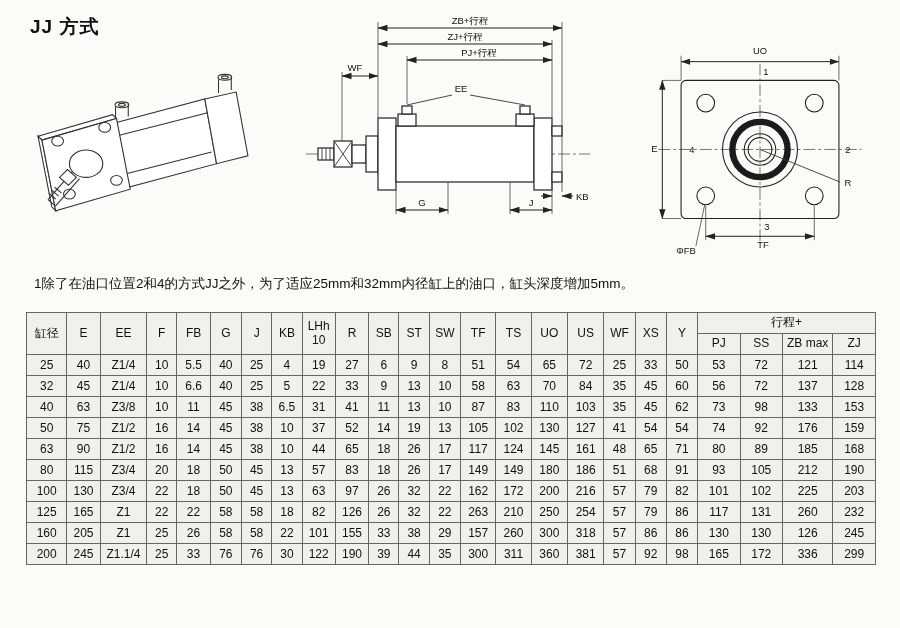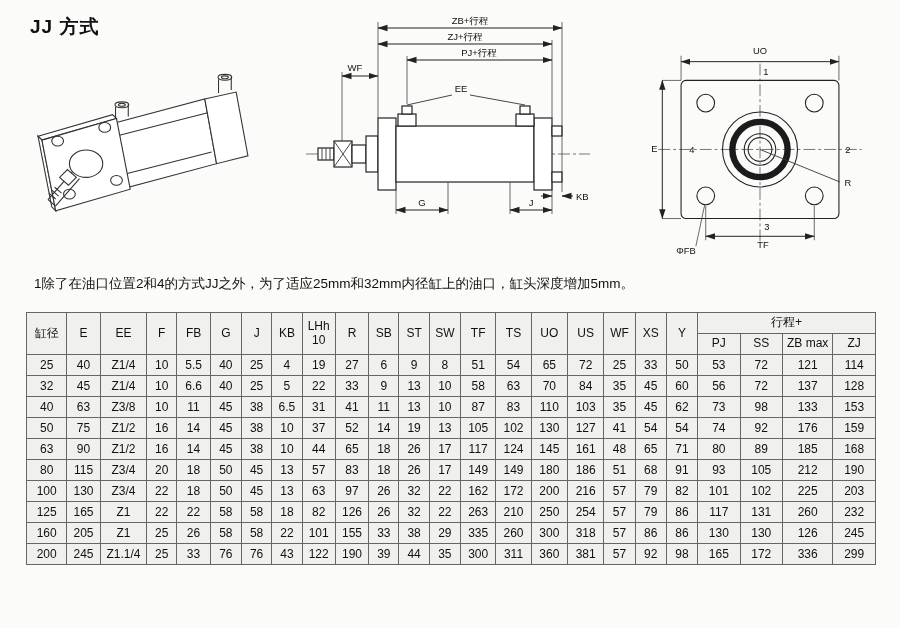--- a/index.html
+++ b/index.html
@@ -475,41 +475,41 @@
             <td>25</td>
             <td>26</td>
             <td>58</td>
             <td>58</td>
             <td>22</td>
             <td>101</td>
             <td>155</td>
             <td>33</td>
             <td>38</td>
             <td>29</td>
-            <td>335</td>
+            <td>157</td>
             <td>260</td>
             <td>300</td>
             <td>318</td>
             <td>57</td>
             <td>86</td>
             <td>86</td>
             <td>130</td>
             <td>130</td>
             <td>126</td>
             <td>245</td>
           </tr>
           <tr>
             <td>200</td>
             <td>245</td>
             <td>Z1.1/4</td>
             <td>25</td>
             <td>33</td>
             <td>76</td>
             <td>76</td>
-            <td>43</td>
+            <td>30</td>
             <td>122</td>
             <td>190</td>
             <td>39</td>
             <td>44</td>
             <td>35</td>
             <td>300</td>
             <td>311</td>
             <td>360</td>
             <td>381</td>
             <td>57</td>

